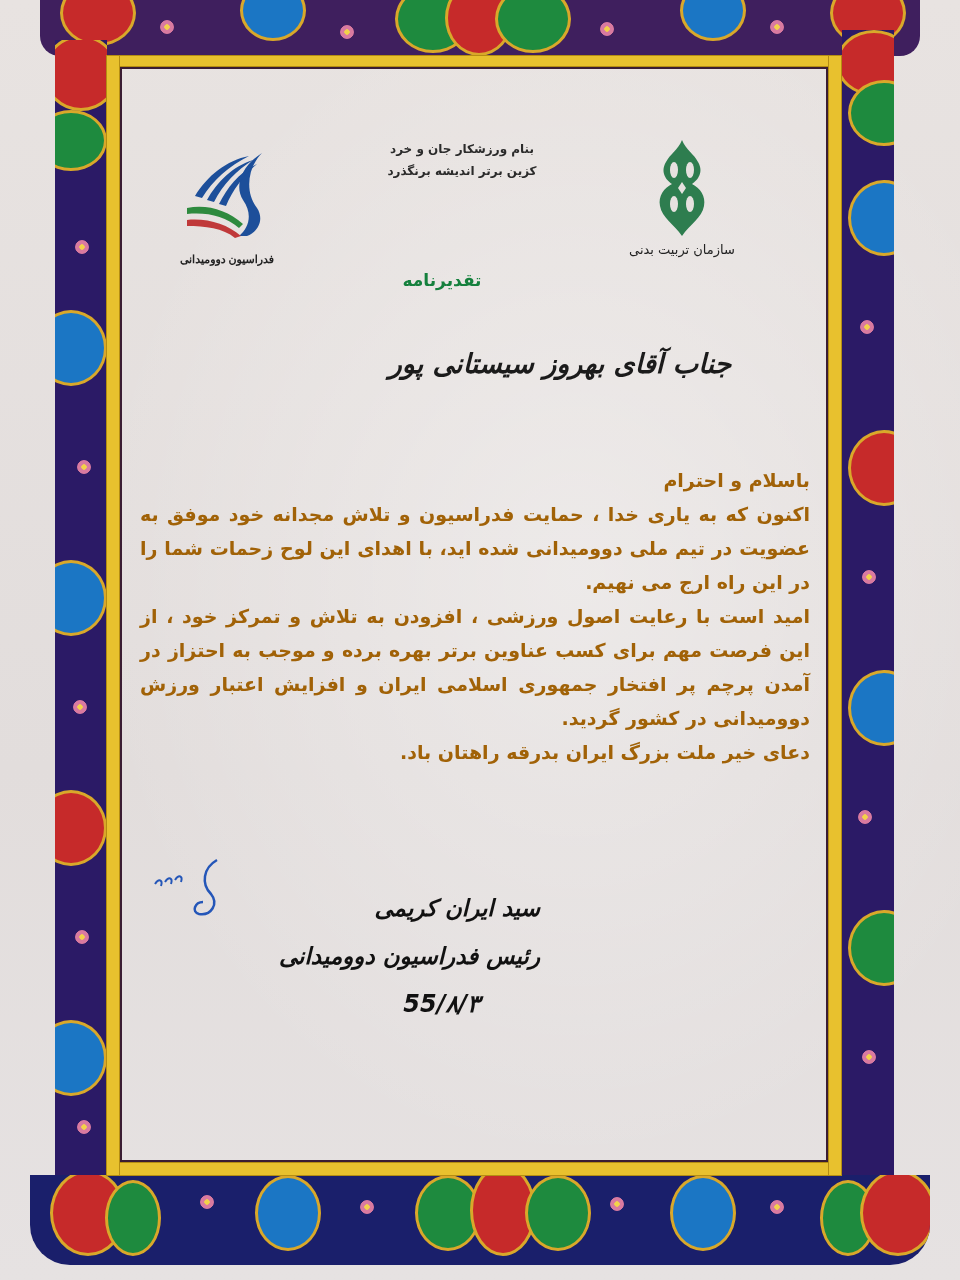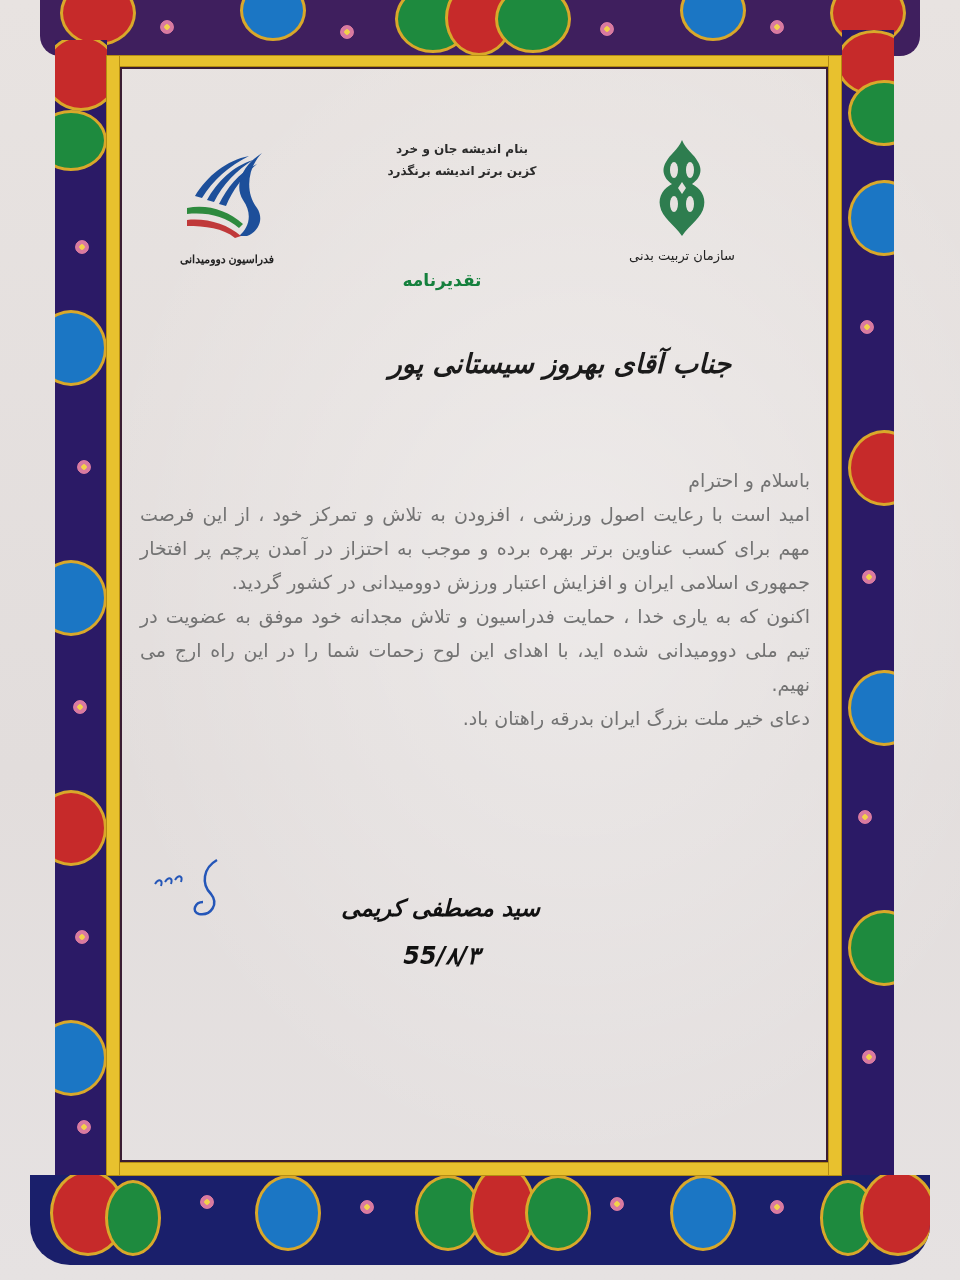--- a/index.html
+++ b/index.html
@@ -32,32 +32,32 @@
   .gold-bottom { left: 106px; top: 1162px; width: 736px; height: 14px; }
   .gold-left { left: 106px; top: 55px; width: 14px; height: 1121px; }
   .gold-right { left: 828px; top: 55px; width: 14px; height: 1121px; }
   .inner-line { position: absolute; background: #3a1d33; }
 
   .content { position: absolute; left: 122px; top: 68px; width: 704px; height: 1092px; }
 
   .logo-left { position: absolute; left: 50px; top: 80px; width: 110px; text-align: center; }
   .logo-right { position: absolute; left: 495px; top: 70px; width: 130px; text-align: center; }
   .logo-caption { font-size: 11px; font-weight: bold; color: #222; direction: rtl; margin-top: 6px; font-family: Liberation Serif, serif; }
-  .logo-caption-r { font-size: 13px; color: #222; direction: rtl; margin-top: 6px; }
+  .logo-caption-r { font-size: 13px; color: #222; direction: rtl; }
 
   .bismillah { position: absolute; left: 220px; top: 70px; width: 240px; text-align: center;
     direction: rtl; font-size: 12px; font-weight: bold; color: #2b2b2b; line-height: 22px; }
   .title { position: absolute; left: 240px; top: 202px; width: 160px; text-align: center;
     direction: rtl; font-size: 17px; font-weight: bold; color: #15803d; }
 
   .addressee { position: absolute; right: 42px; top: 270px; width: 480px; direction: rtl; text-align: center;
     font-size: 27px; font-weight: bold; font-style: italic; color: #1b1b1b; line-height: 52px; }
 
   .body-text { position: absolute; right: 40px; top: 395px; width: 640px; direction: rtl; text-align: justify;
-    text-align-last: right; font-size: 19px; font-weight: normal; color: #737373; line-height: 34px; }
+    text-align-last: right; font-size: 19px; font-weight: bold; color: #a16207; line-height: 34px; }
   .body-text p { margin: 0; }
 
   .sign { position: absolute; right: 330px; top: 826px; width: 340px; direction: rtl; text-align: right;
     font-size: 23px; font-weight: bold; font-style: italic; color: #111; line-height: 48px; }
   .sign-date { display: block; padding-right: 60px; font-size: 24px; letter-spacing: 2px; }
   .signature { position: absolute; left: 20px; top: 782px; width: 120px; height: 80px; }
 </style>
 </head>
 <body>
 
@@ -137,21 +137,21 @@
       <path d="M72 8 C50 12 30 28 18 48 L25 50 C36 32 52 18 72 8 Z" fill="#1d4f9a"></path>
       <path d="M76 12 C56 18 40 34 30 52 L37 54 C46 36 60 22 76 12 Z" fill="#1d4f9a"></path>
       <path d="M80 16 C62 24 50 40 42 56 L49 58 C56 42 66 28 80 16 Z" fill="#1d4f9a"></path>
       <path d="M10 60 C30 56 50 62 66 76 L62 80 C48 68 30 64 10 66 Z" fill="#2e8a3e"></path>
       <path d="M10 72 C30 70 50 76 64 88 L58 90 C46 80 28 78 10 78 Z" fill="#c0393a"></path>
     </svg>
     <div class="logo-caption">فدراسیون دوومیدانی</div>
   </div>
 
   <div class="bismillah">
-    <div>بنام اندیشه جان و خرد</div>
+    <div>بنام ورزشکار جان و خرد</div>
     <div>کزین برتر اندیشه برنگذرد</div>
   </div>
 
   <div class="logo-right">
     <svg width="60" height="100" viewBox="0 0 60 100">
       <path d="M30 2 C26 12 18 16 14 24 C8 34 14 42 20 46 C12 50 6 58 8 68 C10 80 22 86 30 98 C38 86 50 80 52 68 C54 58 48 50 40 46 C46 42 52 34 46 24 C42 16 34 12 30 2 Z" fill="#2e7d4f"></path>
       <ellipse cx="22" cy="32" rx="4" ry="8" fill="#e6e1df"></ellipse>
       <ellipse cx="38" cy="32" rx="4" ry="8" fill="#e6e1df"></ellipse>
       <path d="M30 44 L34 50 L30 56 L26 50 Z" fill="#e6e1df"></path>
       <ellipse cx="22" cy="66" rx="4" ry="8" fill="#e6e1df"></ellipse>
@@ -162,26 +162,27 @@
 
   <div class="title">تقدیرنامه</div>
 </div>
 
 <div class="addressee" style="right:160px;top:338px;">
   <div>جناب آقای بهروز سیستانی پور</div>
 </div>
 
 <div class="body-text" style="right:150px;top:463px;width:670px;">
   <p>باسلام و احترام</p>
+  <p>اکنون که به یاری خدا ، حمایت فدراسیون و تلاش مجدانه خود موفق به عضویت در تیم ملی دوومیدانی شده اید، با اهدای این لوح زحمات شما را در این راه ارج می نهیم.</p>
   <p>امید است با رعایت اصول ورزشی ، افزودن به تلاش و تمرکز خود ، از این فرصت مهم برای کسب عناوین برتر بهره برده و موجب به احتزاز در آمدن پرچم پر افتخار جمهوری اسلامی ایران و افزایش اعتبار ورزش دوومیدانی در کشور گردید.</p>
-  <p>اکنون که به یاری خدا ، حمایت فدراسیون و تلاش مجدانه خود موفق به عضویت در تیم ملی دوومیدانی شده اید، با اهدای این لوح زحمات شما را در این راه ارج می نهیم.</p>
   <p>دعای خیر ملت بزرگ ایران بدرقه راهتان باد.</p>
 </div>
 
 <svg class="signature" style="left:145px;top:856px;" width="120" height="80" viewBox="0 0 120 80">
   <path d="M72 4 C58 12 56 28 66 38 C74 48 66 60 54 58 C46 56 50 46 58 46" fill="none" stroke="#2456b8" stroke-width="2.5"></path>
   <path d="M10 28 C14 22 18 24 16 30 M20 26 C24 20 28 22 26 28 M30 24 C34 18 38 20 36 26" fill="none" stroke="#2456b8" stroke-width="2"></path>
 </svg>
 
 <div class="sign" style="right:420px;top:884px;">
-  <div>سید مصطفی کریمی</div>
+  <div>سید ایران کریمی</div>
+  <div>رئیس فدراسیون دوومیدانی</div>
   <span class="sign-date">55/۸/۳</span>
 </div>
 
 </body></html>

